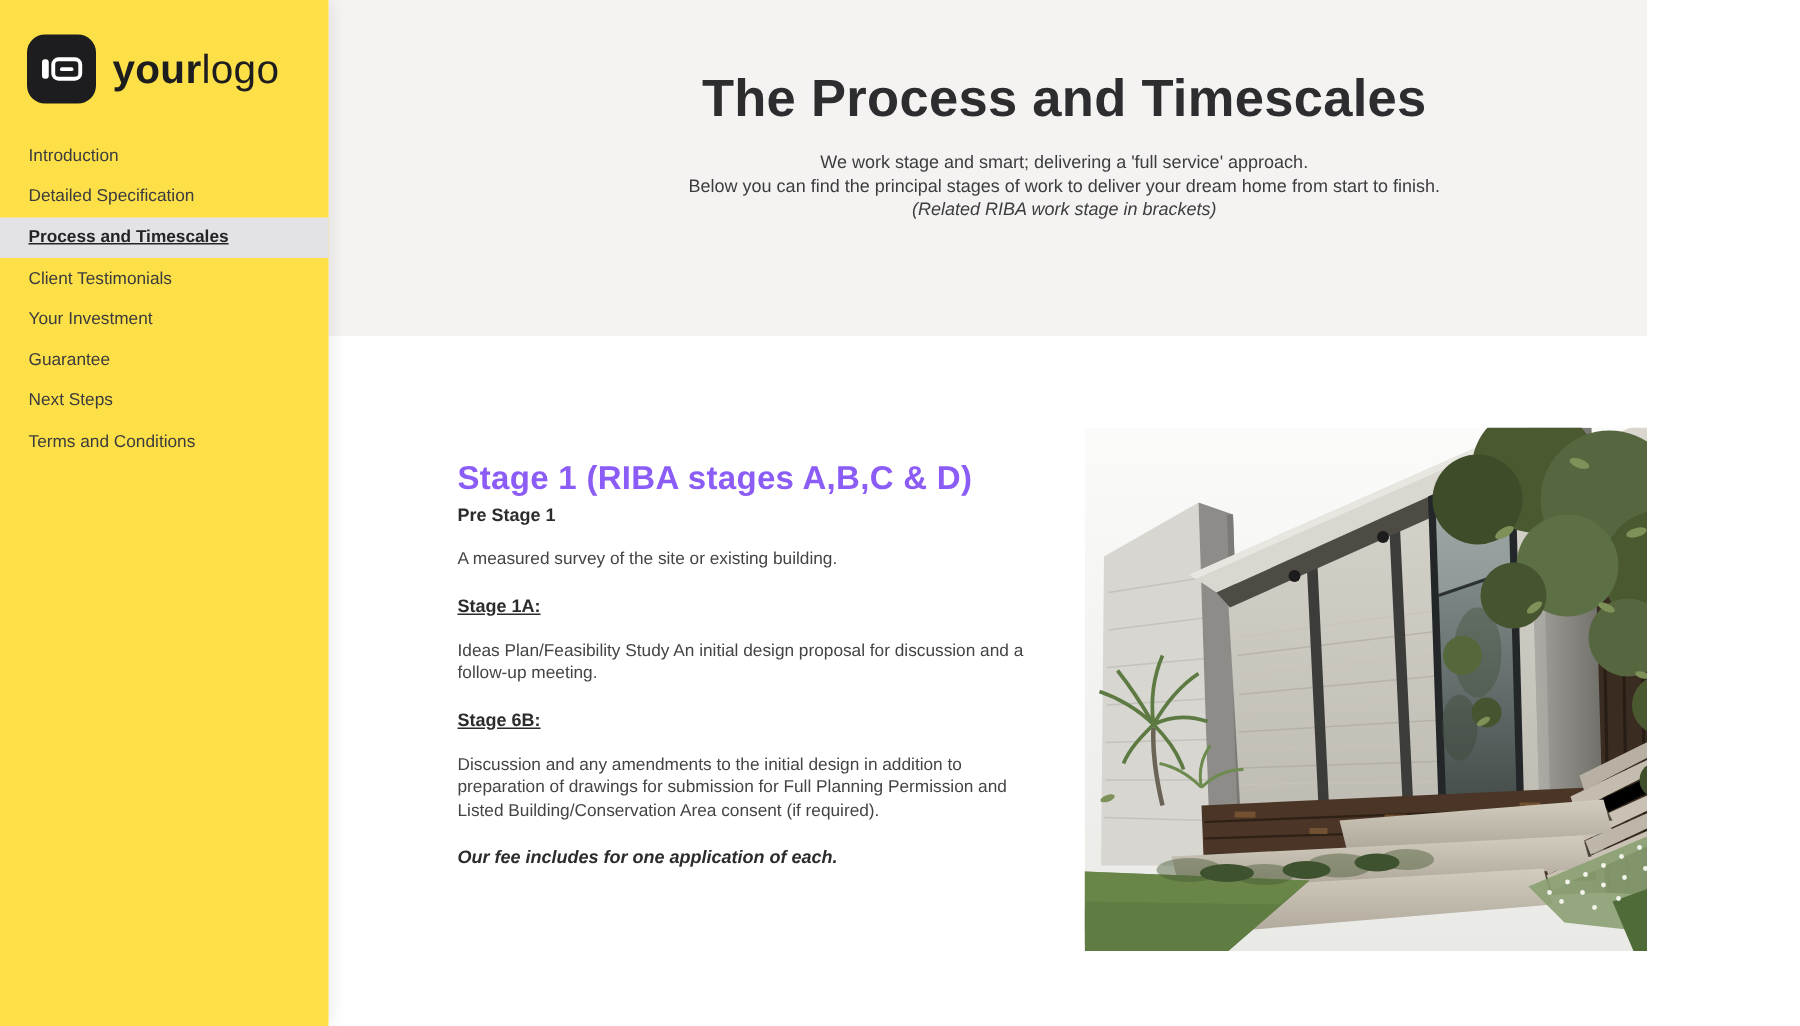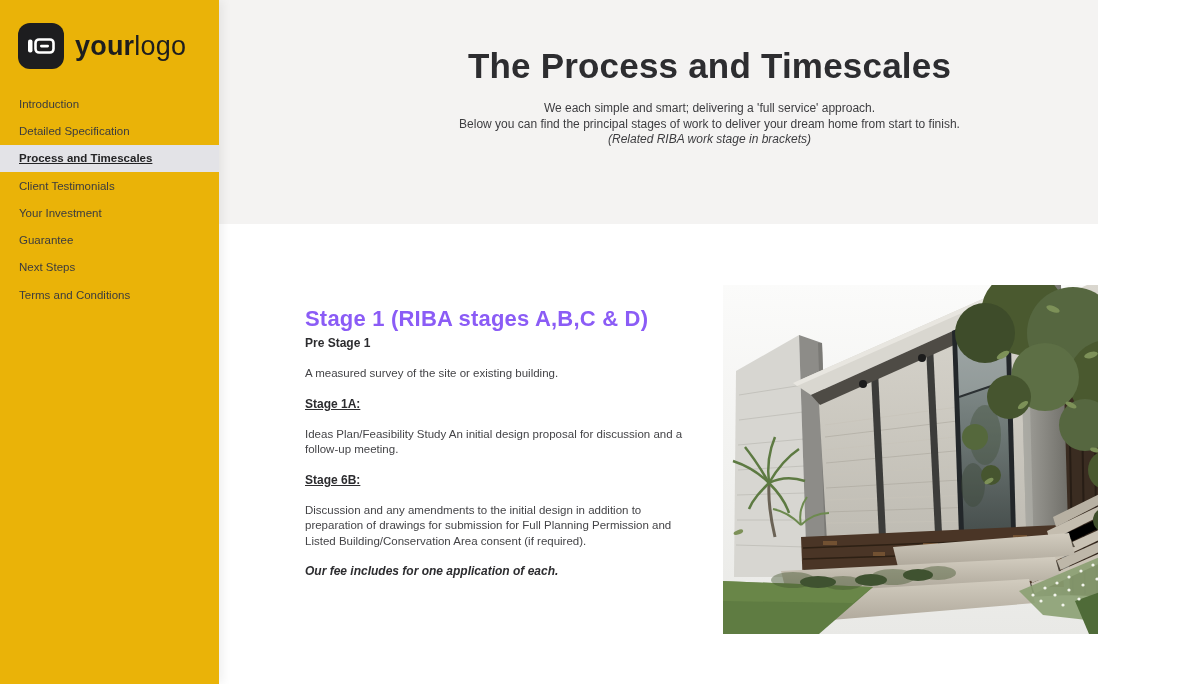--- a/index.html
+++ b/index.html
@@ -7,21 +7,21 @@
   .page { position:relative; width:1098px; height:684px; overflow:hidden; background:#ffffff; }
 
   
   .header-band { position:absolute; left:219px; top:0; width:981px; height:224px; background:#f4f3f2; }
   .header-inner { position:absolute; left:0; right:0; top:0; text-align:center; }
   .page-title { margin-top:46px; font-size:35px; font-weight:700; letter-spacing:0.2px; color:#2d2d30; }
   .subtitle { margin-top:15px; font-size:12px; line-height:15.5px; color:#3d3d40; }
   .subtitle .italic { font-style:italic; }
 
   
-  .sidebar { position:absolute; left:0; top:0; width:219px; height:684px; background:#eab308; z-index:5;
+  .sidebar { position:absolute; left:0; top:0; width:219px; height:684px; background:#fde047; z-index:5;
              box-shadow:3px 0 10px rgba(0,0,0,0.07); }
   .logo-row { position:absolute; left:18px; top:23px; display:flex; align-items:center; }
   .logo-badge { width:46px; height:46px; background:#1d1d1f; border-radius:12px; display:flex; align-items:center; justify-content:center; }
   .logo-text { margin-left:11px; font-size:27px; color:#1d1d1f; letter-spacing:0.2px; }
   .logo-text .b { font-weight:700; }
   .logo-text .l { font-weight:400; }
   .nav { position:absolute; left:0; top:90px; width:219px; }
   .nav-item { height:27.3px; display:flex; align-items:center; padding-left:19px; font-size:11.5px; color:#3b3b3e; cursor:pointer;text-align:center; }
   .nav-item.active { background:#e3e3e7; font-weight:700; color:#242426;text-decoration:underline; }
 
@@ -38,21 +38,21 @@
 </style>
 </head>
 <body>
 
 <div class="page">
 
   <div class="header-band">
     <div class="header-inner">
       <div class="page-title">The Process and Timescales</div>
       <div class="subtitle">
-        <div>We each simple and smart; delivering a 'full service' approach.</div>
+        <div>We work stage and smart; delivering a 'full service' approach.</div>
         <div>Below you can find the principal stages of work to deliver your dream home from start to finish.</div>
         <div class="italic">(Related RIBA work stage in brackets)</div>
       </div>
     </div>
   </div>
 
   <div class="sidebar">
     <div class="logo-row">
       <div class="logo-badge">
         <svg width="30" height="30" viewBox="0 0 30 30">

